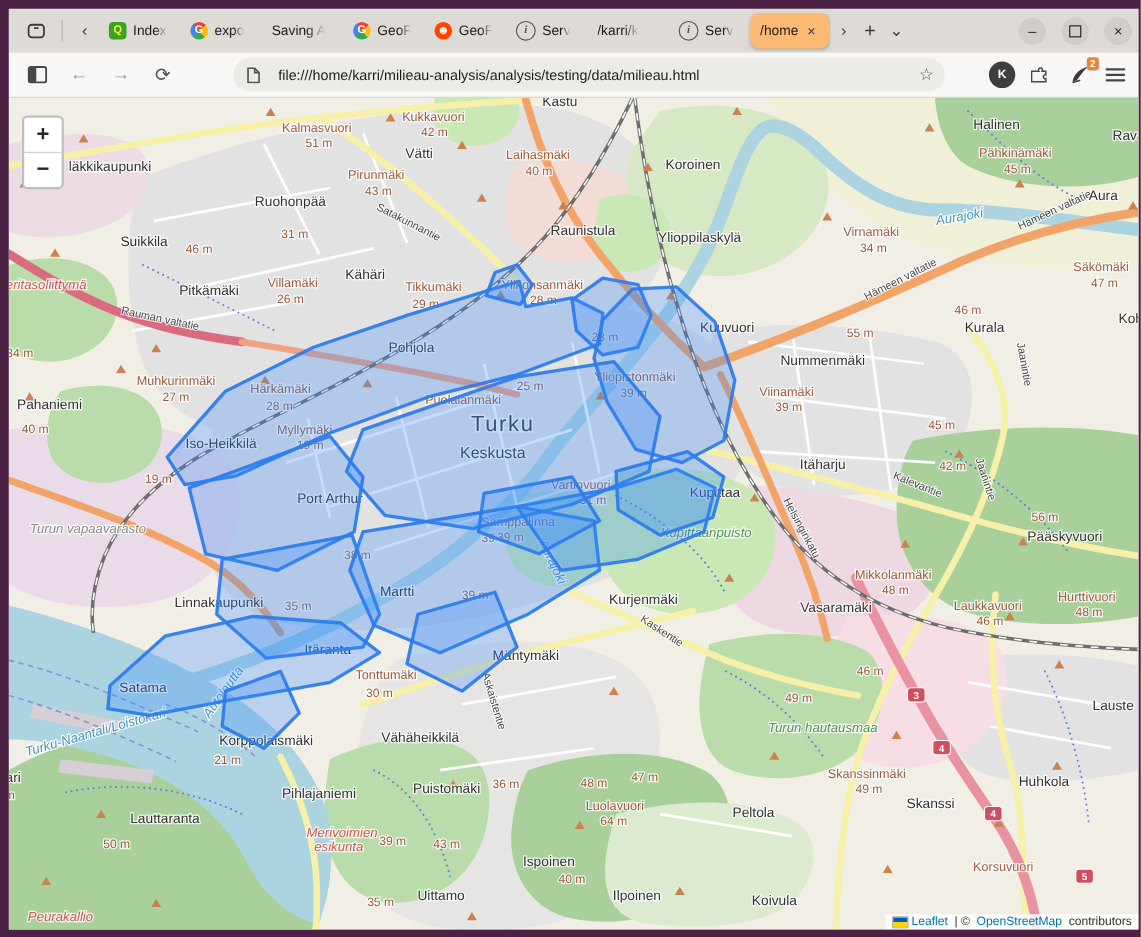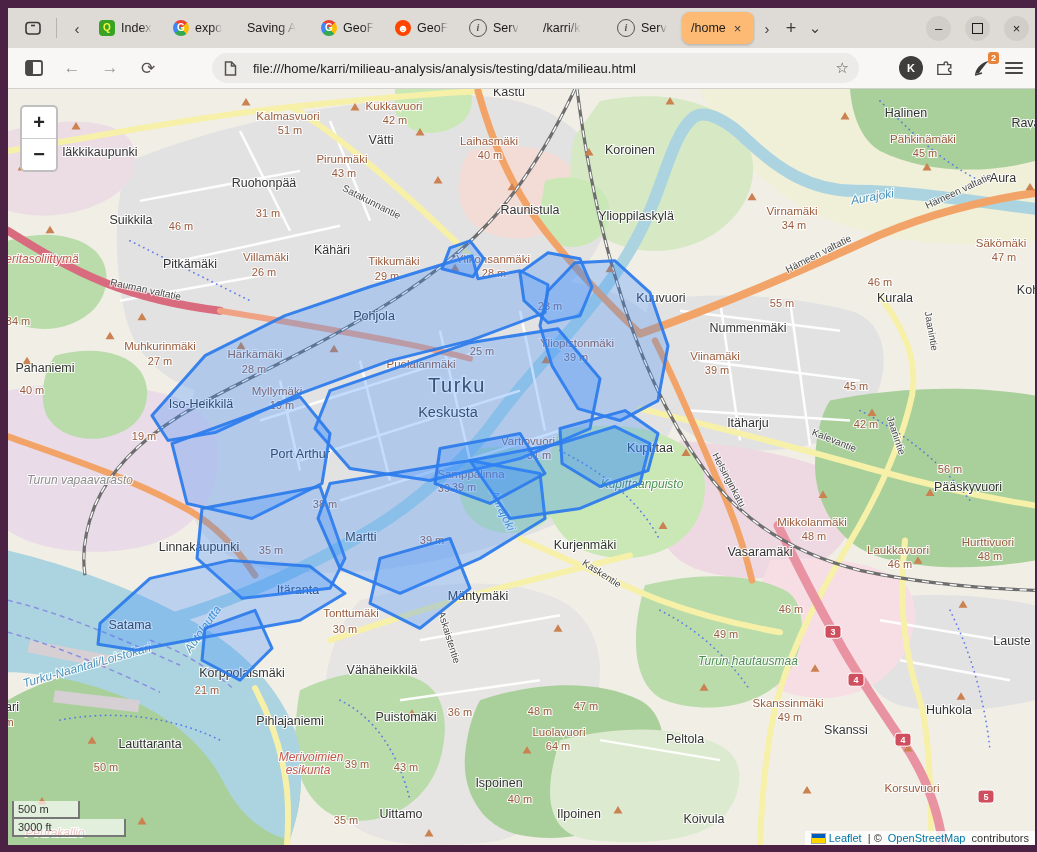--- a/index.html
+++ b/index.html
@@ -515,19 +515,15 @@
           <polygon points="205,628 255,610 272,648 240,680 202,660" class="ovpoly"></polygon>
           <polygon points="380,558 450,538 470,588 420,628 370,603" class="ovpoly"></polygon>
           <polygon points="440,448 520,433 545,473 490,503 435,483" class="ovpoly"></polygon>
         </g>
     </svg>
 
     <div class="zoomctl">
       <div class="zbtn">+</div>
       <div class="zbtn">−</div>
     </div>
-    <div class="scalectl">
-      <div class="scale-line metric">500 m</div>
-      <div class="scale-line imperial">3000 ft</div>
-    </div>
     <div class="attrib"><span class="ua-flag"></span><a href="#">Leaflet</a><span> | © </span><a href="#">OpenStreetMap</a><span> contributors</span></div>
   </div>
 </div>
 
 </body></html>

